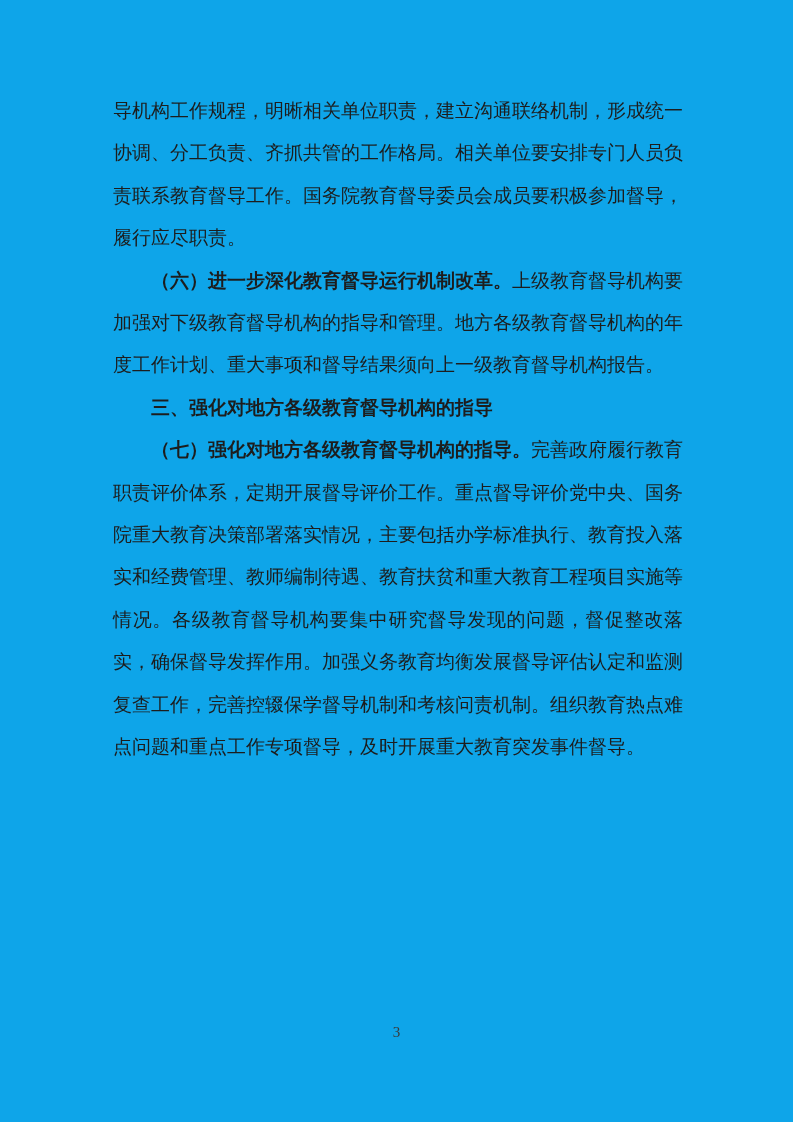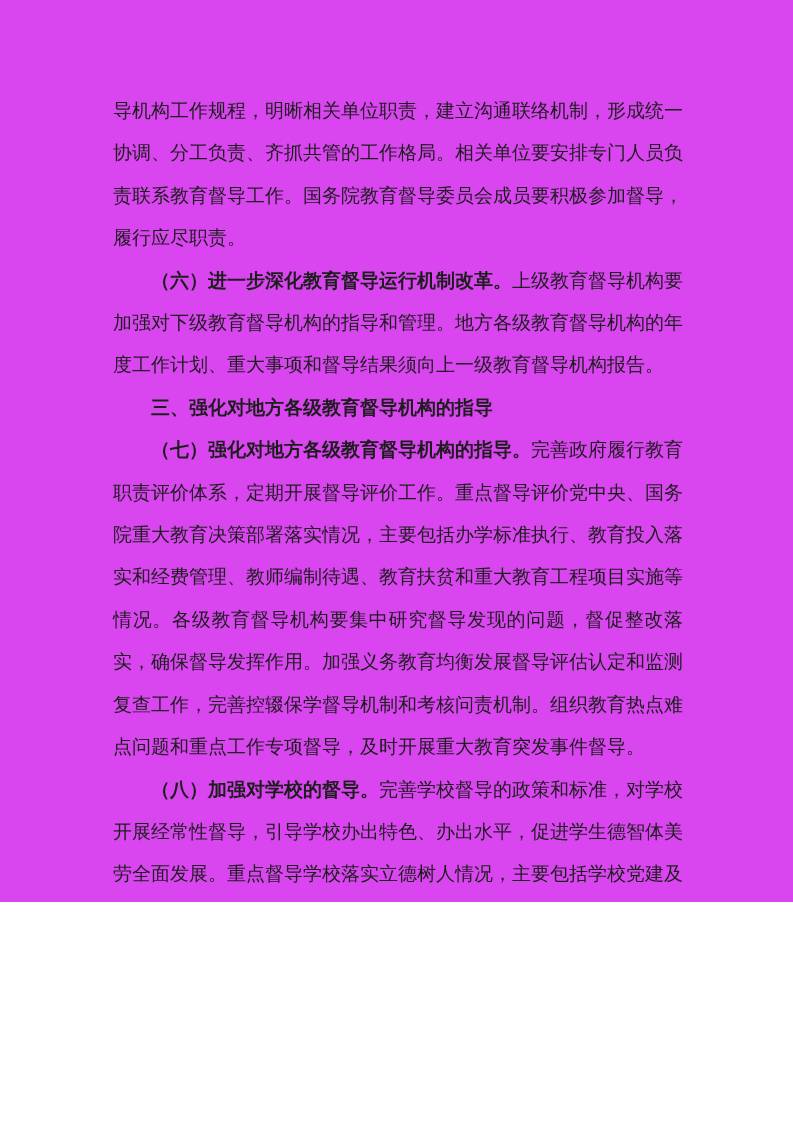--- a/index.html
+++ b/index.html
@@ -3,22 +3,22 @@
 <meta charset="utf-8">
 <style>
   html, body {
     margin: 0;
     padding: 0;
     background: #ffffff;
   }
   .page {
     position: relative;
     width: 793px;
-    height: 902px;
-    background: #d946ef;
+    height: 1122px;
+    background: #0ea5e9;
     overflow: hidden;
     font-family: "Liberation Serif", "DejaVu Serif", serif;
     color: #1d1d1d;
   }
   .text-block {
     position: absolute;
     left: 113px;
     top: 90px;
     width: 570px;
     font-size: 19px;
@@ -60,18 +60,17 @@
   <div class="text-block">
 
     <p class="para no-indent"><span>导机构工作规程，明晰相关单位职责，建立沟通联络机制，形成统一协调、分工负责、齐抓共管的工作格局。相关单位要安排专门人员负责联系教育督导工作。国务院教育督导委员会成员要积极参加督导，履行应尽职责。</span></p>
 
     <p class="para"><span class="lead">（六）进一步深化教育督导运行机制改革。</span><span>上级教育督导机构要加强对下级教育督导机构的指导和管理。地方各级教育督导机构的年度工作计划、重大事项和督导结果须向上一级教育督导机构报告。</span></p>
 
     <p class="para heading"><span>三、强化对地方各级教育督导机构的指导</span></p>
 
     <p class="para"><span class="lead">（七）强化对地方各级教育督导机构的指导。</span><span>完善政府履行教育职责评价体系，定期开展督导评价工作。重点督导评价党中央、国务院重大教育决策部署落实情况，主要包括办学标准执行、教育投入落实和经费管理、教师编制待遇、教育扶贫和重大教育工程项目实施等情况。各级教育督导机构要集中研究督导发现的问题，督促整改落实，确保督导发挥作用。加强义务教育均衡发展督导评估认定和监测复查工作，完善控辍保学督导机制和考核问责机制。组织教育热点难点问题和重点工作专项督导，及时开展重大教育突发事件督导。</span></p>
 
-    <p class="para"><span class="lead">（八）加强对学校的督导。</span><span>完善学校督导的政策和标准，对学校开展经常性督导，引导学校办出特色、办出水平，促进学生德智体美劳全面发展。重点督导学校落实立德树人情况，主要包括学校党建及党建带团建队建、教育教学、科学研究、师德师风、资源配置、教育收费、安全稳定等情况。指导学校建立自我督导体系，优化学校内部治理。完善督学责任区制度，落实常态督导，督促学校规范办学行为。</span></p>
 
   </div>
 
   <div class="page-number">3</div>
 </div>
 
 </body></html>

